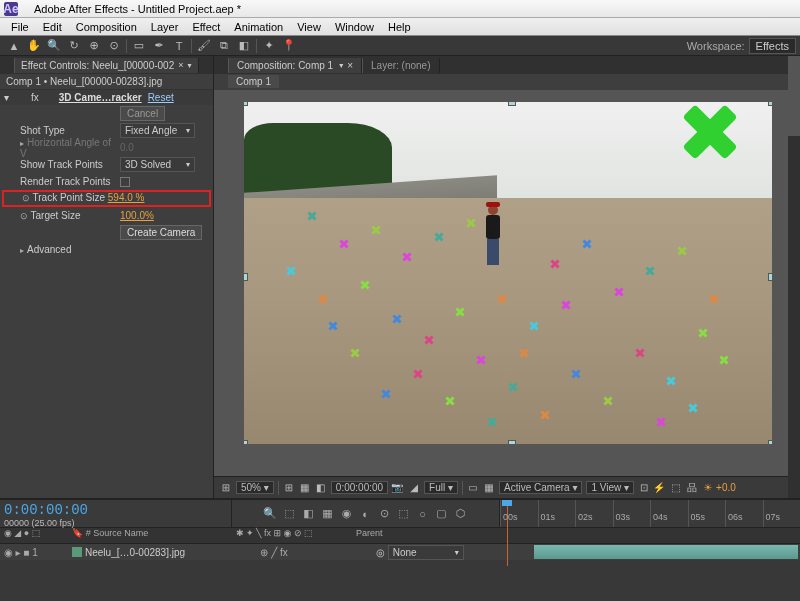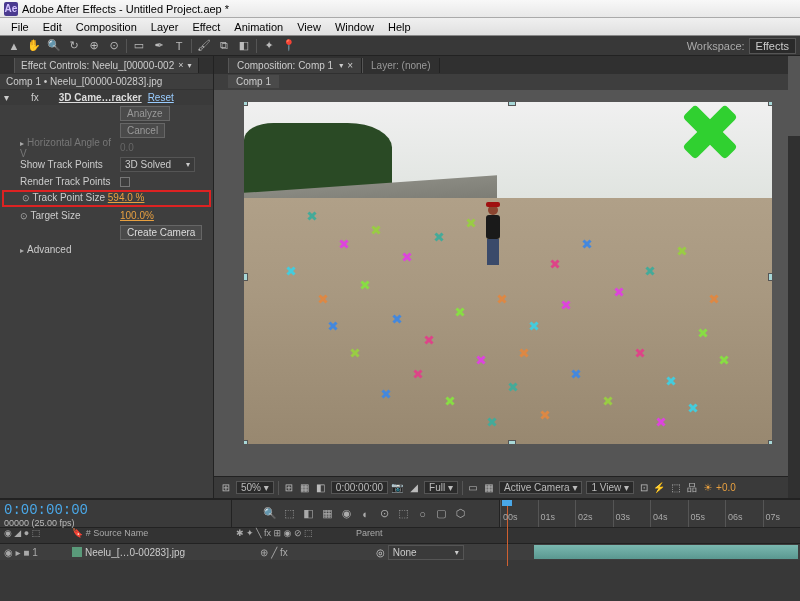--- a/index.html
+++ b/index.html
@@ -1,20 +1,20 @@
 <!DOCTYPE html>
 <html><head>
 <meta charset="utf-8">
 <style>
 * { margin: 0; padding: 0; box-sizing: border-box; font-family: "Segoe UI", Arial, sans-serif; }
 body { width: 800px; height: 601px; background: #3a3a3a; overflow: hidden; font-size: 11px; color: #ccc; position: relative; }
 
 
 .title-bar { height: 18px; background: linear-gradient(#f8f8f8, #e8e8e8); border-bottom: 1px solid #aaa; display: flex; align-items: center; padding: 0 4px; color: #000; }
-.title-bar .ae-icon { width: 14px; height: 14px; background: #4a3a8f; color: #d5c5ff; font-size: 10px; font-weight: bold; display: flex; align-items: center; justify-content: center; margin-right: 4px; border-radius: 2px; }
+.title-bar .ae-icon { width: 14px; height: 14px; background: #4a3a8f; color: #d5c5ff; font-size: 12px; font-weight: bold; display: flex; align-items: center; justify-content: center; margin-right: 16px; border-radius: 2px; }
 
 
 .menu-bar { height: 18px; background: linear-gradient(#f0f0f0, #e0e0e0); border-bottom: 1px solid #888; display: flex; align-items: center; padding: 0 4px; color: #000; }
 .menu-bar span { padding: 0 7px; cursor: pointer; }
 
 
 .tool-bar { height: 20px; background: #383838; border-bottom: 1px solid #222; display: flex; align-items: center; padding: 0 4px; }
 .tool-bar .tool { width: 18px; height: 16px; margin: 0 1px; color: #bbb; display: flex; align-items: center; justify-content: center; cursor: pointer; font-size: 11px; }
 .tool-bar .sep { width: 1px; height: 14px; background: #555; margin: 0 2px; }
 .tool-bar .spacer { flex: 1; }
@@ -173,25 +173,25 @@
     </div>
     <div class="sub-line">Comp 1 • Neelu_[00000-00283].jpg</div>
     <div class="fx-header">
       <span class="tri">▾</span>
       <span style="margin:0 20px">fx</span>
       <span class="name">3D Came…racker</span>
       <span class="reset">Reset</span>
     </div>
     <div class="prop-row">
         <span class="label"></span>
-      <span class="btn">Analyze</span>
-    </div>
-    <div class="prop-row">
-        <span class="label"></span>
       <span class="btn">Cancel</span>
+    </div>
+    <div class="prop-row">
+      <span class="label">Shot Type</span>
+      <span class="dropdown">Fixed Angle</span>
     </div>
     <div class="prop-row">
       <span class="label dim tri-r">Horizontal Angle of V</span>
       <span style="color:#666">0.0</span>
     </div>
     <div class="prop-row">
       <span class="label">Show Track Points</span>
       <span class="dropdown">3D Solved</span>
     </div>
     <div class="prop-row">

